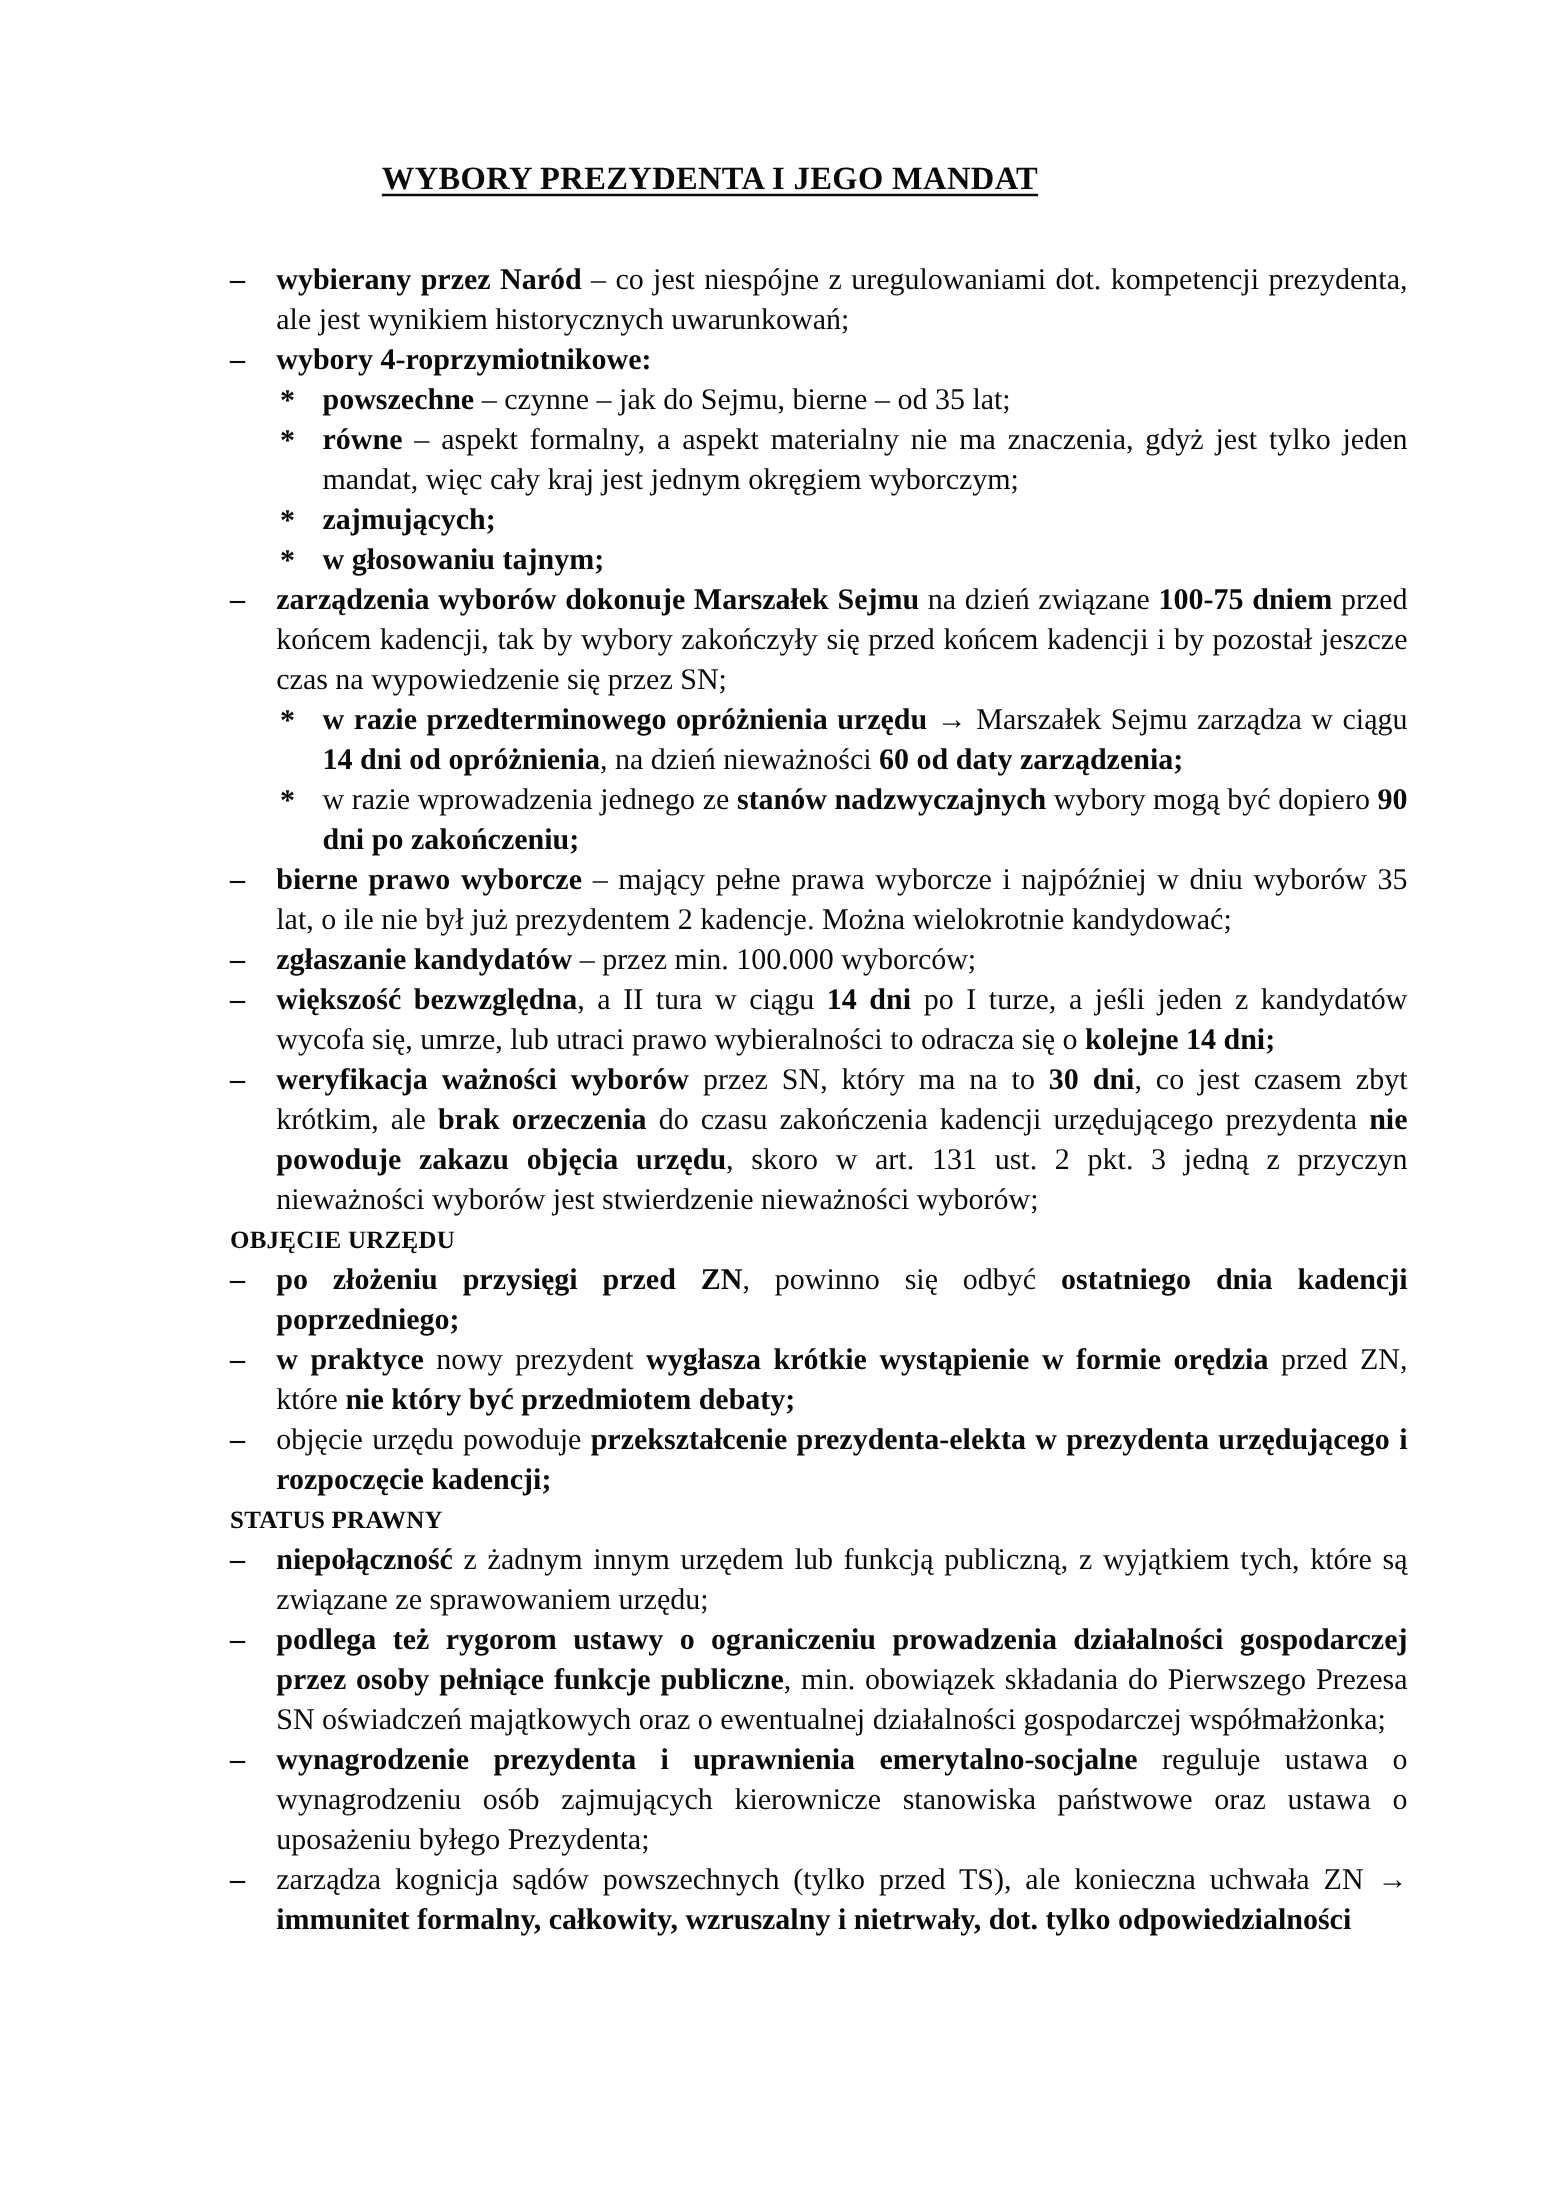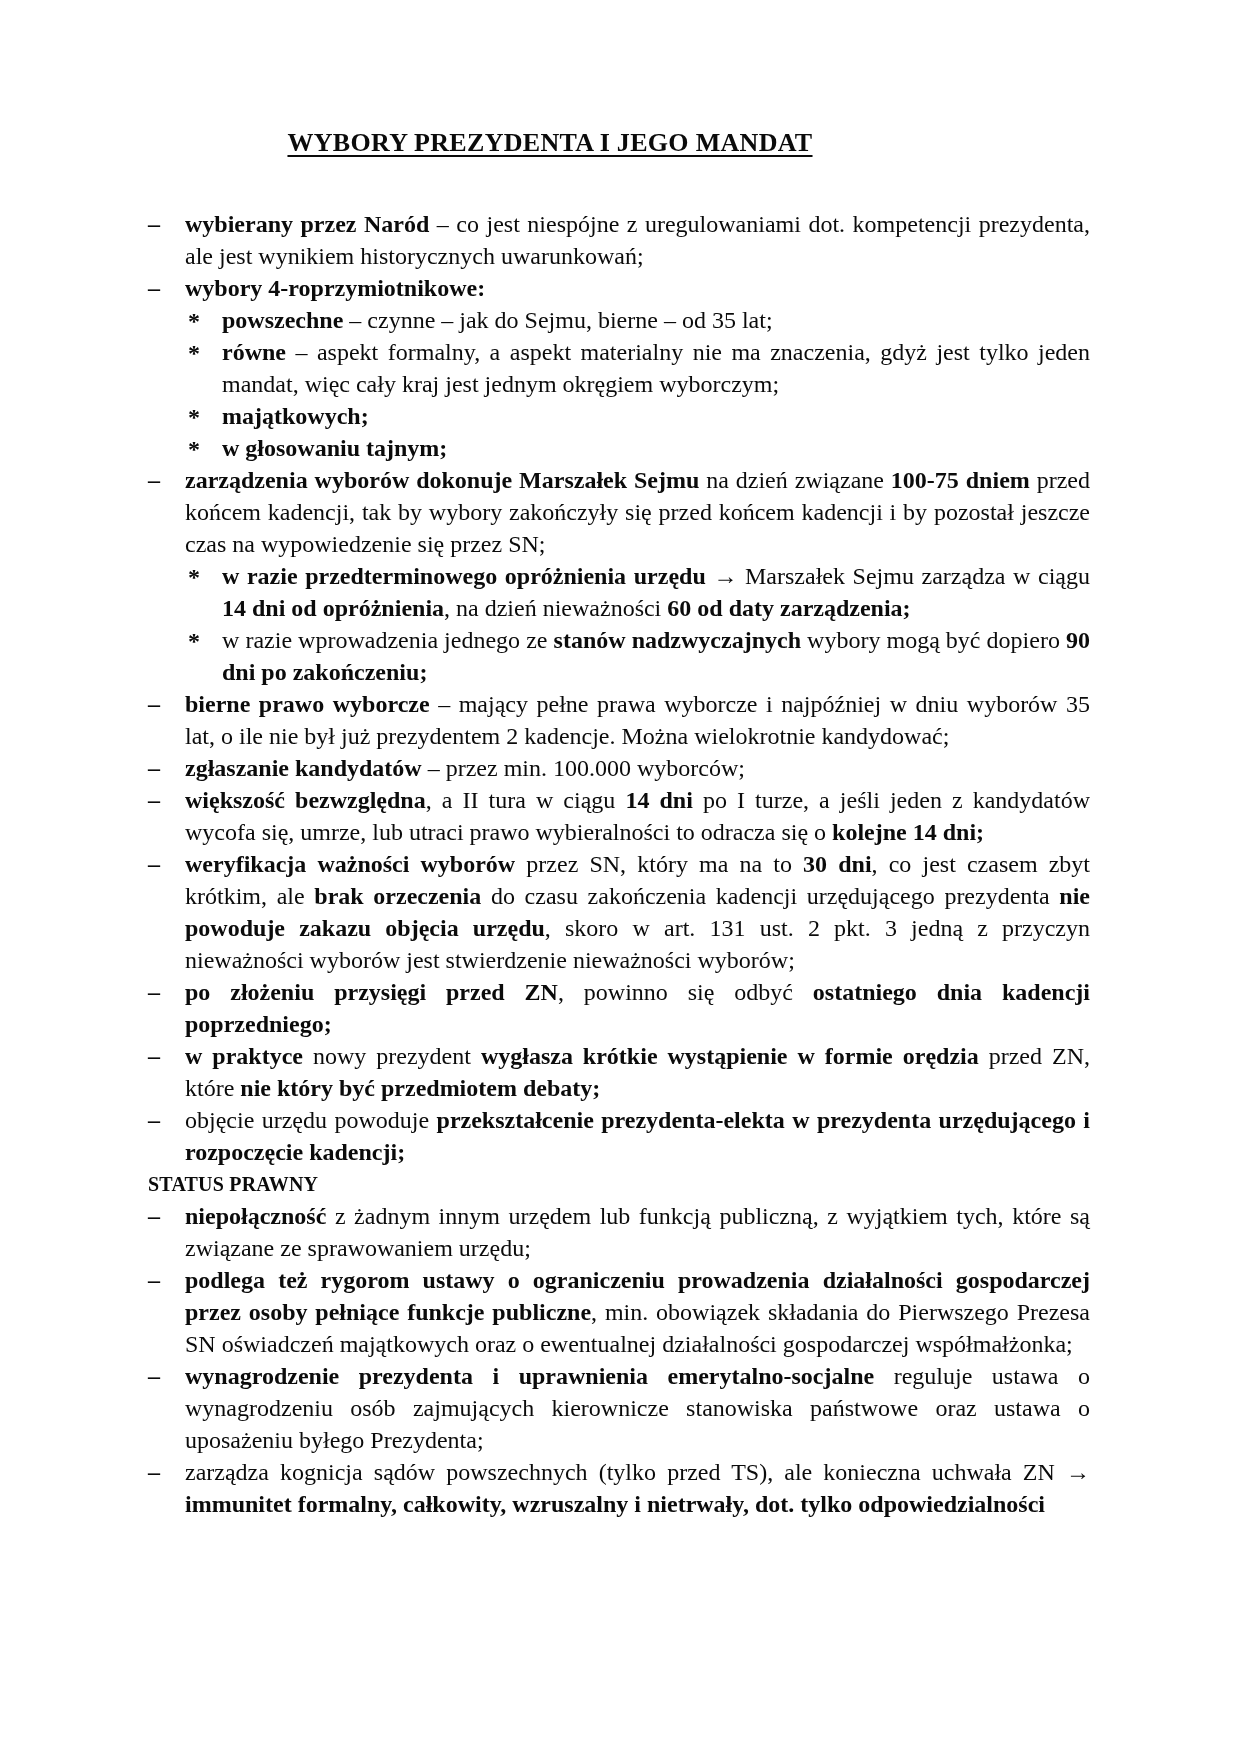--- a/index.html
+++ b/index.html
@@ -12,20 +12,21 @@
     height: 1754px;
     font-family: "Liberation Serif", "DejaVu Serif", serif;
     color: #0b0b0b;
     overflow: hidden;
   }
   .page {
     box-sizing: border-box;
     width: 1100px;
     height: 1754px;
     padding-top: 126px;
+    padding-left: 36px;
   }
   .doc-title {
     font-size: 26px;
     line-height: 34px;
     font-weight: bold;
     text-align: center;
     margin: 0 0 48px 0;
     letter-spacing: 0.3px;
   }
   .doc-title span {
@@ -72,29 +73,30 @@
 </head>
 <body>
 
 <div class="page">
   <h1 class="doc-title"><span>WYBORY PREZYDENTA I JEGO MANDAT</span></h1>
   <div class="content" id="content">
       <div class="bullet"><span class="marker">–</span><b>wybierany przez Naród</b><span> – co jest niespójne z uregulowaniami dot. kompetencji prezydenta, ale jest wynikiem historycznych uwarunkowań;</span></div>
       <div class="bullet"><span class="marker">–</span><b>wybory 4-roprzymiotnikowe:</b></div>
       <div class="sub"><span class="marker">*</span><b>powszechne</b><span> – czynne – jak do Sejmu, bierne – od 35 lat;</span></div>
       <div class="sub"><span class="marker">*</span><b>równe</b><span> – aspekt formalny, a aspekt materialny nie ma znaczenia, gdyż jest tylko jeden mandat, więc cały kraj jest jednym okręgiem wyborczym;</span></div>
-      <div class="sub"><span class="marker">*</span><b>majątkowych;</b></div>
+      <div class="sub"><span class="marker">*</span><b>zajmujących;</b></div>
       <div class="sub"><span class="marker">*</span><b>w głosowaniu tajnym;</b></div>
       <div class="bullet"><span class="marker">–</span><b>zarządzenia wyborów dokonuje Marszałek Sejmu</b><span> na dzień związane </span><b>100-75 dniem</b><span> przed końcem kadencji, tak by wybory zakończyły się przed końcem kadencji i by pozostał jeszcze czas na wypowiedzenie się przez SN;</span></div>
       <div class="sub"><span class="marker">*</span><b>w razie przedterminowego opróżnienia urzędu</b><span> → Marszałek Sejmu zarządza w ciągu </span><b>14 dni od opróżnienia</b><span>, na dzień nieważności </span><b>60 od daty zarządzenia;</b></div>
       <div class="sub"><span class="marker">*</span><span>w razie wprowadzenia jednego ze </span><b>stanów nadzwyczajnych</b><span> wybory mogą być dopiero </span><b>90 dni po zakończeniu;</b></div>
       <div class="bullet"><span class="marker">–</span><b>bierne prawo wyborcze</b><span> – mający pełne prawa wyborcze i najpóźniej w dniu wyborów 35 lat, o ile nie był już prezydentem 2 kadencje. Można wielokrotnie kandydować;</span></div>
       <div class="bullet"><span class="marker">–</span><b>zgłaszanie kandydatów</b><span> – przez min. 100.000 wyborców;</span></div>
       <div class="bullet"><span class="marker">–</span><b>większość bezwzględna</b><span>, a II tura w ciągu </span><b>14 dni</b><span> po I turze, a jeśli jeden z kandydatów wycofa się, umrze, lub utraci prawo wybieralności to odracza się o </span><b>kolejne 14 dni;</b></div>
       <div class="bullet"><span class="marker">–</span><b>weryfikacja ważności wyborów</b><span> przez SN, który ma na to </span><b>30 dni</b><span>, co jest czasem zbyt krótkim, ale </span><b>brak orzeczenia</b><span> do czasu zakończenia kadencji urzędującego prezydenta </span><b>nie powoduje zakazu objęcia urzędu</b><span>, skoro w art. 131 ust. 2 pkt. 3 jedną z przyczyn nieważności wyborów jest stwierdzenie nieważności wyborów;</span></div>
+      <div class="heading"><b>OBJĘCIE URZĘDU</b></div>
       <div class="bullet"><span class="marker">–</span><b>po złożeniu przysięgi przed ZN</b><span>, powinno się odbyć </span><b>ostatniego dnia kadencji poprzedniego;</b></div>
       <div class="bullet"><span class="marker">–</span><b>w praktyce</b><span> nowy prezydent </span><b>wygłasza krótkie wystąpienie w formie orędzia</b><span> przed ZN, które </span><b>nie który być przedmiotem debaty;</b></div>
       <div class="bullet"><span class="marker">–</span><span>objęcie urzędu powoduje </span><b>przekształcenie prezydenta-elekta w prezydenta urzędującego i rozpoczęcie kadencji;</b></div>
       <div class="heading"><b>STATUS PRAWNY</b></div>
       <div class="bullet"><span class="marker">–</span><b>niepołączność</b><span> z żadnym innym urzędem lub funkcją publiczną, z wyjątkiem tych, które są związane ze sprawowaniem urzędu;</span></div>
       <div class="bullet"><span class="marker">–</span><b>podlega też rygorom ustawy o ograniczeniu prowadzenia działalności gospodarczej przez osoby pełniące funkcje publiczne</b><span>, min. obowiązek składania do Pierwszego Prezesa SN oświadczeń majątkowych oraz o ewentualnej działalności gospodarczej współmałżonka;</span></div>
       <div class="bullet"><span class="marker">–</span><b>wynagrodzenie prezydenta i uprawnienia emerytalno-socjalne</b><span> reguluje ustawa o wynagrodzeniu osób zajmujących kierownicze stanowiska państwowe oraz ustawa o uposażeniu byłego Prezydenta;</span></div>
       <div class="bullet"><span class="marker">–</span><span>zarządza kognicja sądów powszechnych (tylko przed TS), ale konieczna uchwała ZN → </span><b>immunitet formalny, całkowity, wzruszalny i nietrwały, dot. tylko odpowiedzialności</b></div>
     </div>
 </div>

